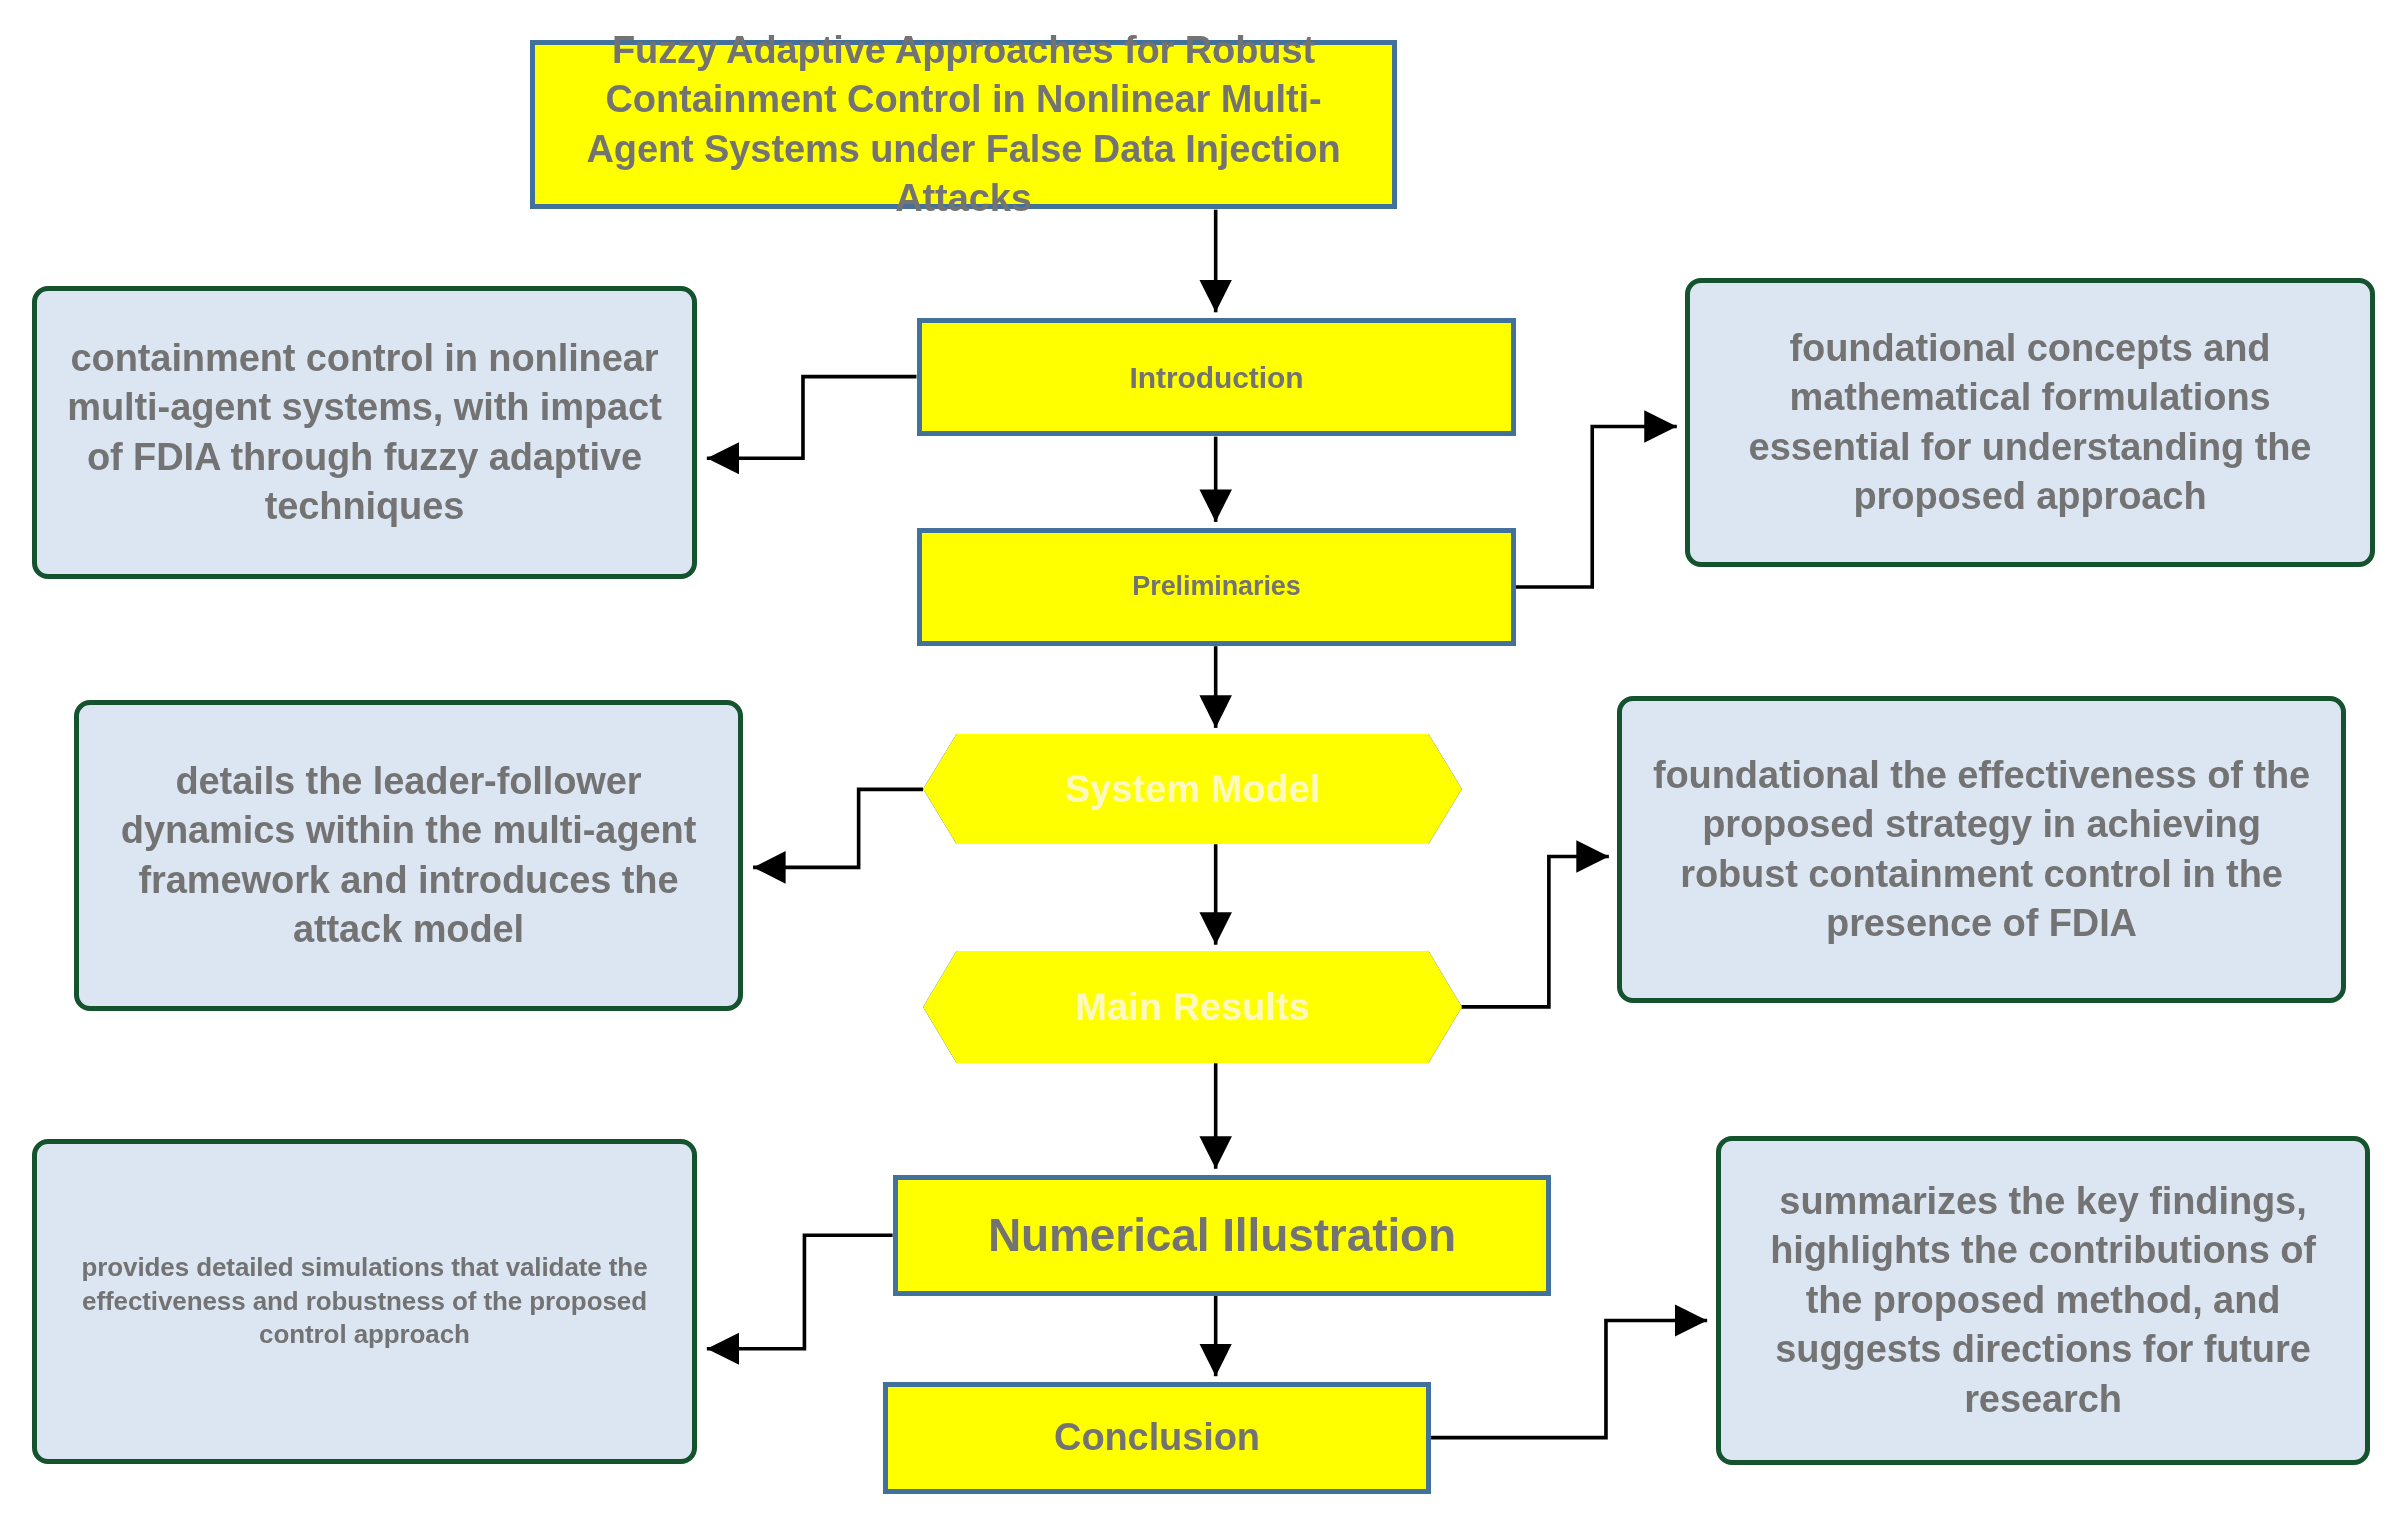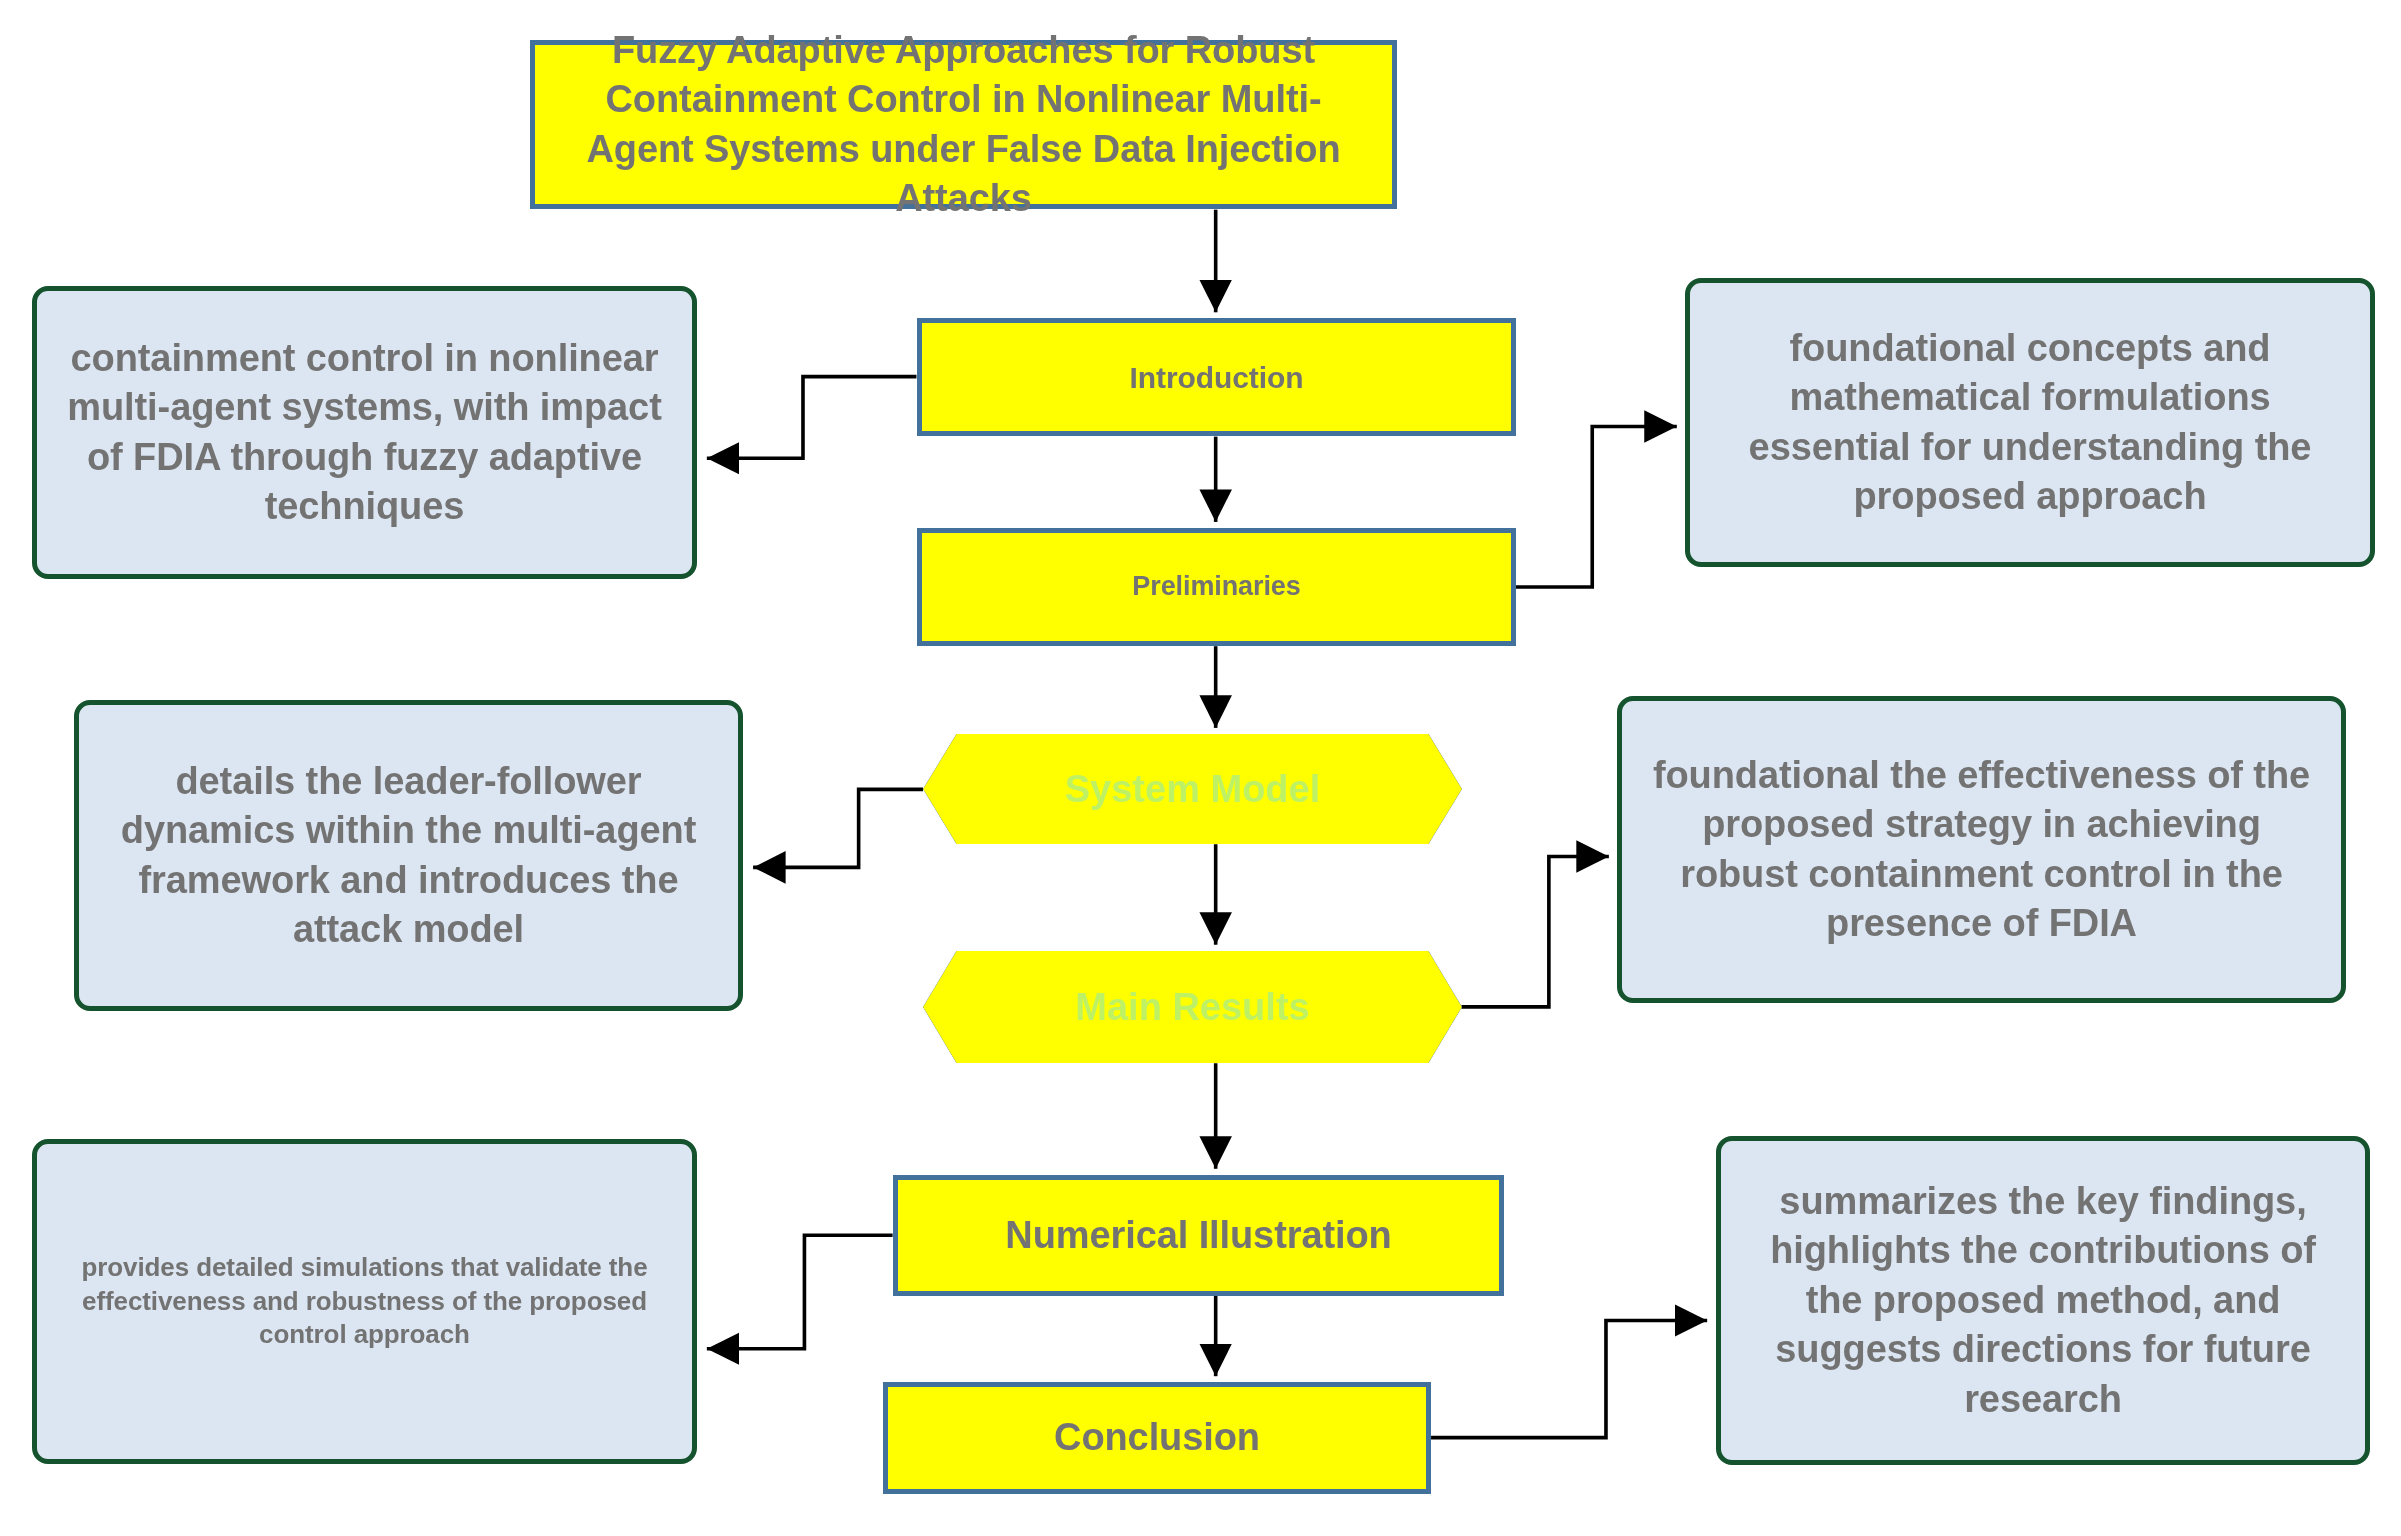--- a/index.html
+++ b/index.html
@@ -56,29 +56,29 @@
     position: absolute;
     background: #42719b;
     clip-path: polygon(6.2% 0%, 93.8% 0%, 100% 50%, 93.8% 100%, 6.2% 100%, 0% 50%);
     display: flex;
     align-items: center;
     justify-content: center;
   }
   .hex-label {
     position: relative;
     z-index: 2;
-    color: #bef264;
+    color: #fef9c3;
     font-weight: bold;
     text-align: left;
     white-space: nowrap;
   }
   .title-box   { left: 530px;  top: 40px;   width: 867px; height: 169px;  font-size: 38px; padding: 0 19px; }
   .n-intro     { left: 917px; top: 318px;  width: 599px;  height: 118px;  font-size: 30px; }
   .n-prelim    { left: 917px; top: 528px;  width: 599px;  height: 118px;  font-size: 27px; }
-  .n-numill    { left: 893px; top: 1175px; width: 611px;  height: 121px;  font-size: 38px; text-align: right; }
+  .n-numill    { left: 893px; top: 1175px; width: 658px;  height: 121px;  font-size: 46px; text-align: right; }
   .n-concl     { left: 883px; top: 1382px; width: 548px;  height: 112px;  font-size: 38px; }
 
   .hx-sysmodel { left: 923px; top: 734px; width: 539px;  height: 110px; }
   .hx-results  { left: 923px; top: 951px; width: 539px;  height: 112px; }
   .hex-label   { font-size: 38px; }
 
   .note-1 { left: 32px;   top: 286px;  width: 665px;  height: 293px;  font-size: 38px; padding: 0 24.6px; }
   .note-2 { left: 1685px; top: 278px;  width: 690px;  height: 289px;  font-size: 38px; padding: 0 22px; }
   .note-3 { left: 74px;  top: 700px;  width: 669px;  height: 311px;  font-size: 38px; padding: 0 26px; }
   .note-4 { left: 1617px; top: 696px;  width: 729px; height: 307px;  font-size: 38px; padding: 0 29px; }

